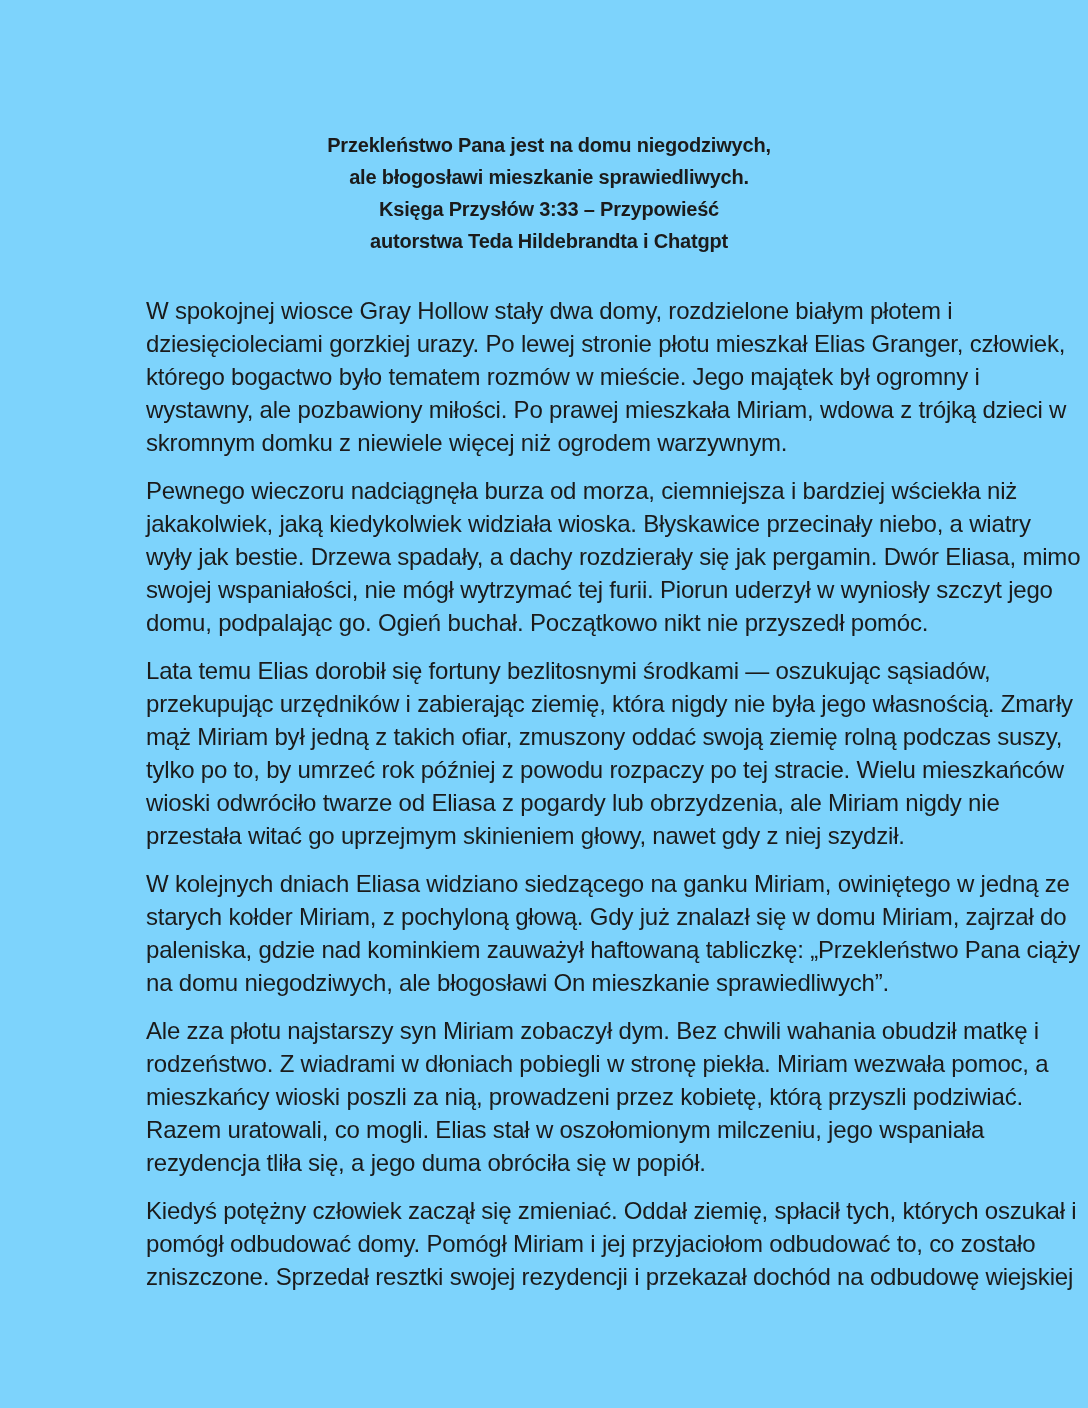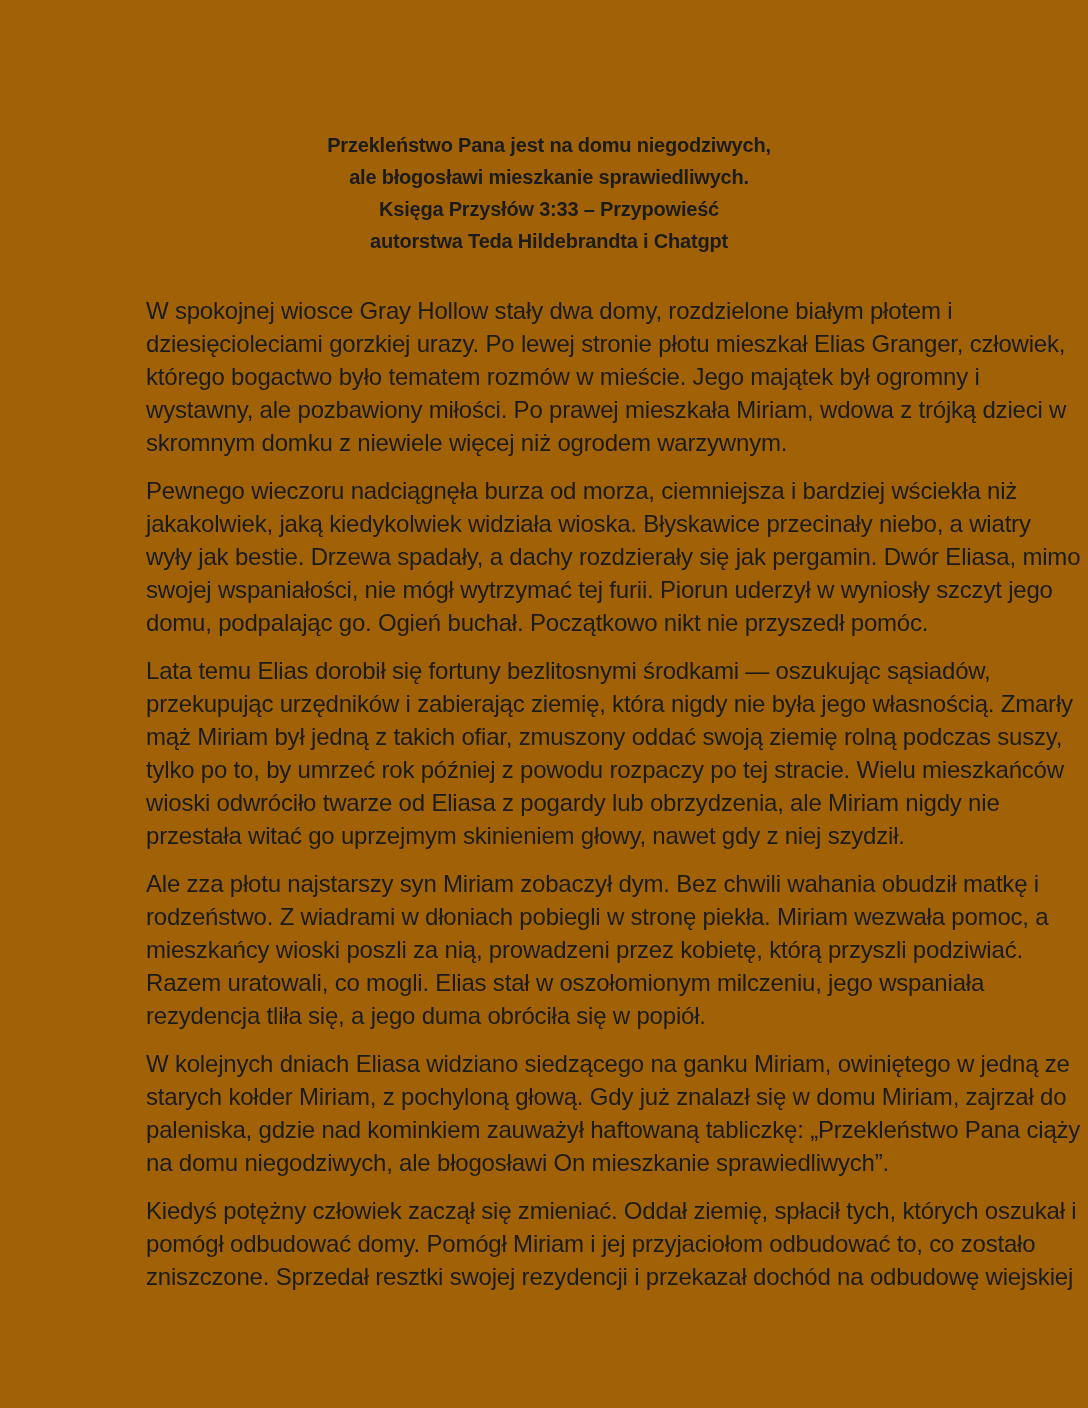--- a/index.html
+++ b/index.html
@@ -12,21 +12,21 @@
     height: 1408px;
     font-family: "Liberation Sans", "DejaVu Sans", sans-serif;
     color: #1b1b1b;
     overflow: hidden;
   }
   .page {
     box-sizing: border-box;
     width: 1088px;
     height: 1408px;
     padding: 129px 120px 0 130px;
-    background: #a16207;
+    background: #7dd3fc;
     overflow: hidden;
   }
   .doc-title {
     font-size: 20px;
     font-weight: 700;
     line-height: 32px;
     text-align: center;
     letter-spacing: -0.2px;
     white-space: pre;
     margin: 0 0 37px 0;
@@ -61,27 +61,27 @@
 swojej wspaniałości, nie mógł wytrzymać tej furii. Piorun uderzył w wyniosły szczyt jego
 domu, podpalając go. Ogień buchał. Początkowo nikt nie przyszedł pomóc.</p>
 
   <p class="para">Lata temu Elias dorobił się fortuny bezlitosnymi środkami — oszukując sąsiadów,
 przekupując urzędników i zabierając ziemię, która nigdy nie była jego własnością. Zmarły
 mąż Miriam był jedną z takich ofiar, zmuszony oddać swoją ziemię rolną podczas suszy,
 tylko po to, by umrzeć rok później z powodu rozpaczy po tej stracie. Wielu mieszkańców
 wioski odwróciło twarze od Eliasa z pogardy lub obrzydzenia, ale Miriam nigdy nie
 przestała witać go uprzejmym skinieniem głowy, nawet gdy z niej szydził.</p>
 
+  <p class="para">W kolejnych dniach Eliasa widziano siedzącego na ganku Miriam, owiniętego w jedną ze
+starych kołder Miriam, z pochyloną głową. Gdy już znalazł się w domu Miriam, zajrzał do
+paleniska, gdzie nad kominkiem zauważył haftowaną tabliczkę: „Przekleństwo Pana ciąży
+na domu niegodziwych, ale błogosławi On mieszkanie sprawiedliwych”.</p>
+
   <p class="para">Ale zza płotu najstarszy syn Miriam zobaczył dym. Bez chwili wahania obudził matkę i
 rodzeństwo. Z wiadrami w dłoniach pobiegli w stronę piekła. Miriam wezwała pomoc, a
 mieszkańcy wioski poszli za nią, prowadzeni przez kobietę, którą przyszli podziwiać.
 Razem uratowali, co mogli. Elias stał w oszołomionym milczeniu, jego wspaniała
 rezydencja tliła się, a jego duma obróciła się w popiół.</p>
-
-  <p class="para">W kolejnych dniach Eliasa widziano siedzącego na ganku Miriam, owiniętego w jedną ze
-starych kołder Miriam, z pochyloną głową. Gdy już znalazł się w domu Miriam, zajrzał do
-paleniska, gdzie nad kominkiem zauważył haftowaną tabliczkę: „Przekleństwo Pana ciąży
-na domu niegodziwych, ale błogosławi On mieszkanie sprawiedliwych”.</p>
 
   <p class="para">Kiedyś potężny człowiek zaczął się zmieniać. Oddał ziemię, spłacił tych, których oszukał i
 pomógł odbudować domy. Pomógł Miriam i jej przyjaciołom odbudować to, co zostało
 zniszczone. Sprzedał resztki swojej rezydencji i przekazał dochód na odbudowę wiejskiej</p>
 </div>
 
 </body></html>

